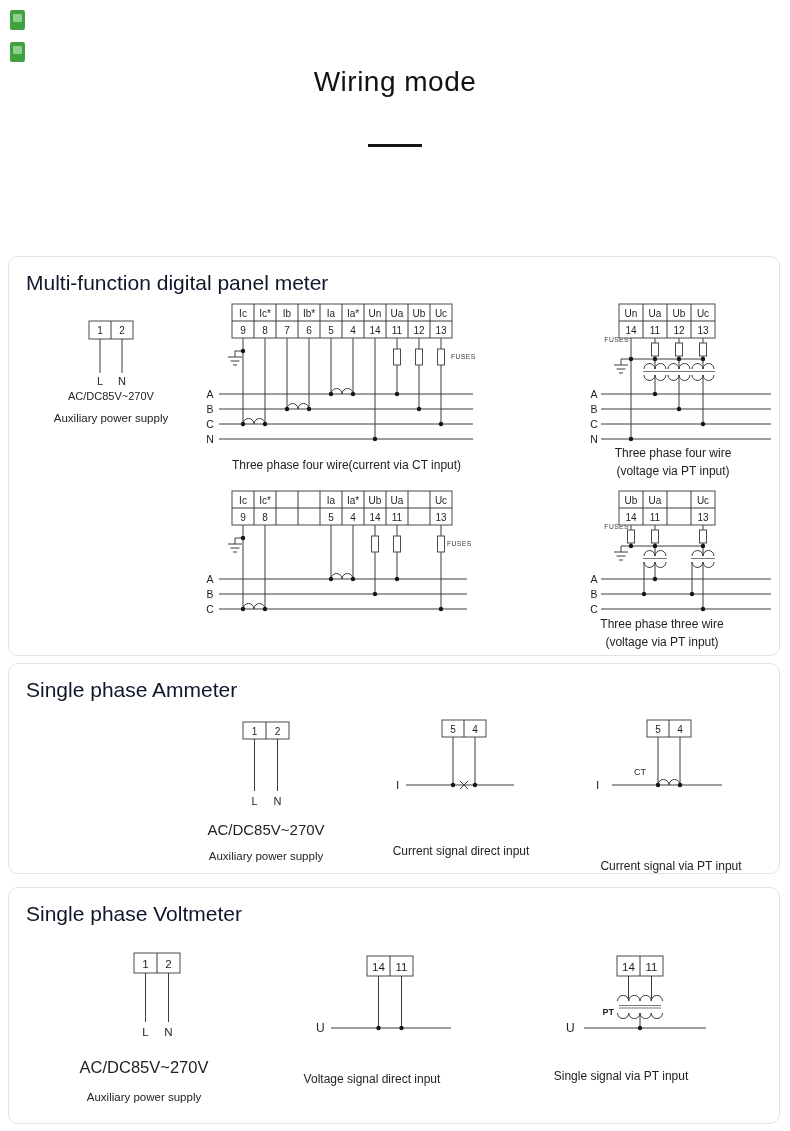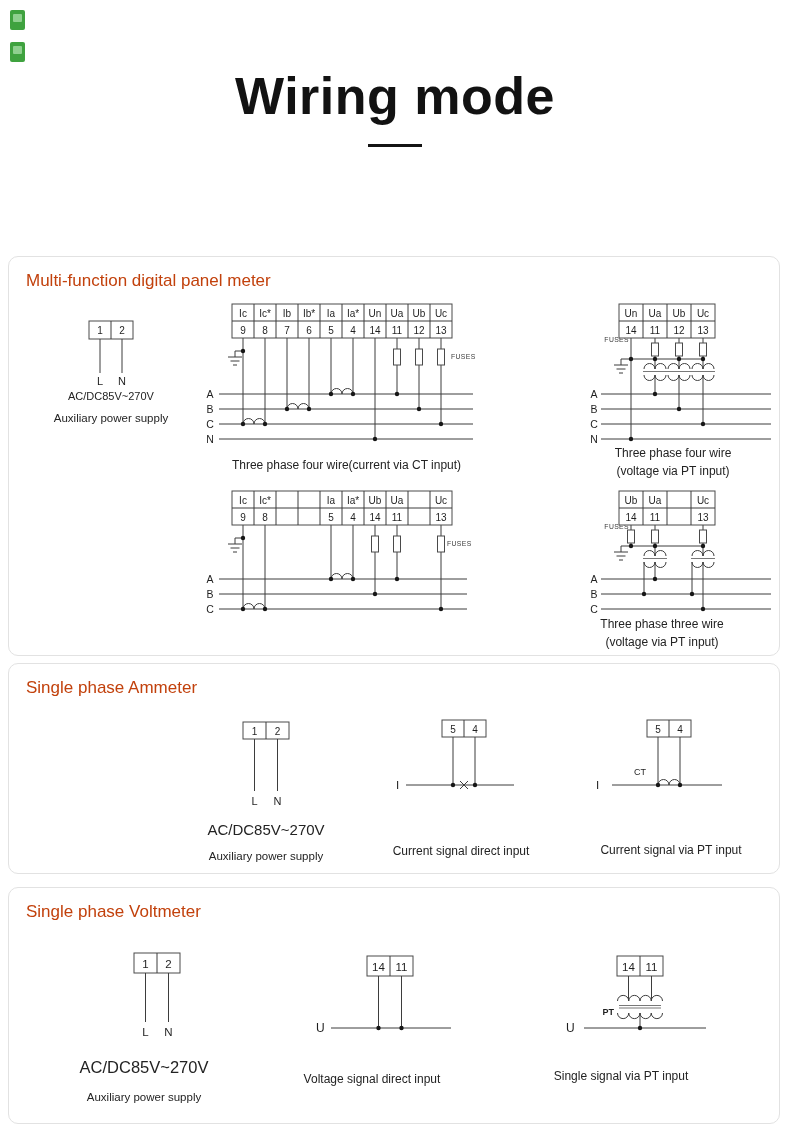--- a/index.html
+++ b/index.html
@@ -1,23 +1,23 @@
 <!DOCTYPE html>
 <html><head>
 <meta charset="utf-8">
 <style>
   *{margin:0;padding:0;box-sizing:border-box}
   body{background:#ffffff;font-family:"Liberation Sans","DejaVu Sans",sans-serif}
   .page{position:relative;width:790px;height:1131px;background:#fff;overflow:hidden}
-  .title{position:absolute;top:66px;left:0;width:100%;text-align:center;font-size:52px;font-weight:700;color:#121212;letter-spacing:.5px}
+  .title{position:absolute;top:66px;left:0;width:100%;text-align:center;font-size:28px;font-weight:400;color:#121212;letter-spacing:.5px}
   .title-underline{position:absolute;top:144px;left:50%;transform:translateX(-50%);width:54px;height:3px;background:#141414}
   .green-marker{position:absolute;width:15px;height:20px;background:#3fa23f;border-radius:2px}
   .green-marker .inner{position:absolute;left:3px;top:4px;width:9px;height:8px;background:#8fd08f;border-radius:1px}
   .panel{position:absolute;left:8px;width:772px;background:#fff;border:1px solid #e2e2e2;border-radius:10px}
-  .sec-h{position:absolute;left:17px;top:14px;font-size:17px;font-weight:500;color:#c2410c}
+  .sec-h{position:absolute;left:17px;top:14px;font-size:21px;font-weight:500;color:#0f172a}
   .cap{position:absolute;text-align:center;font-size:12px;color:#232323}
   .txt{position:absolute;text-align:center;color:#232323}
   svg{position:absolute;overflow:visible}
   svg text{fill:#1f1f1f;font-family:"Liberation Sans","DejaVu Sans",sans-serif}
   .wire{stroke:#3d3d3d;stroke-width:1;fill:none}
   .thin{stroke:#3d3d3d;stroke-width:.7;fill:none}
   .cellbox{stroke:#4a4a4a;stroke-width:1;fill:#fff}
   .fuse{stroke:#4a4a4a;stroke-width:1;fill:#fff}
   .dot{fill:#161616;stroke:none}
   .tl{font-size:10px;text-anchor:middle}
@@ -215,21 +215,21 @@
       <rect class="cellbox" x="61" y="3" width="44" height="17"></rect>
       <path class="wire" d="M83,3V20"></path>
       <text class="tl" x="72" y="16">5</text>
       <text class="tl" x="94" y="16">4</text>
       <path class="wire" d="M72,20V68 M94,20V68 M26,68H136"></path>
       <path class="wire" d="M72,68a5.5,5.5 0 0 1 11,0a5.5,5.5 0 0 1 11,0"></path>
       <text class="sg ae" x="60" y="58" style="font-size:9px">CT</text>
       <text class="sg" x="10" y="72">I</text>
       <path class="dot" d="M69.8,68a2.2,2.2 0 1 0 4.4,0a2.2,2.2 0 1 0 -4.4,0 M91.8,68a2.2,2.2 0 1 0 4.4,0a2.2,2.2 0 1 0 -4.4,0"></path>
     </svg>
-    <div class="cap" style="left:571px;top:179px;width:182px">Current signal via PT input</div>
+    <div class="cap" style="left:571px;top:195px;width:182px">Current signal via PT input</div>
   </div>
 
   <div class="panel" style="top:887px;height:237px">
     <div class="sec-h">Single phase Voltmeter</div>
 
     <svg style="left:92px;top:62px" width="130" height="95" viewBox="0 0 130 95">
       <rect class="cellbox" x="33" y="3" width="46" height="20"></rect>
       <path class="wire" d="M56,3V23"></path>
       <text class="tl2" x="44.5" y="17.5">1</text>
       <text class="tl2" x="67.5" y="17.5">2</text>

